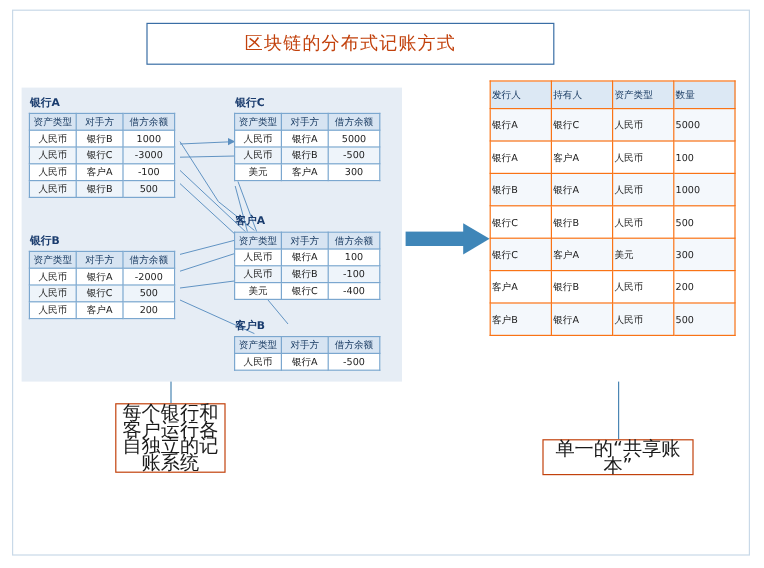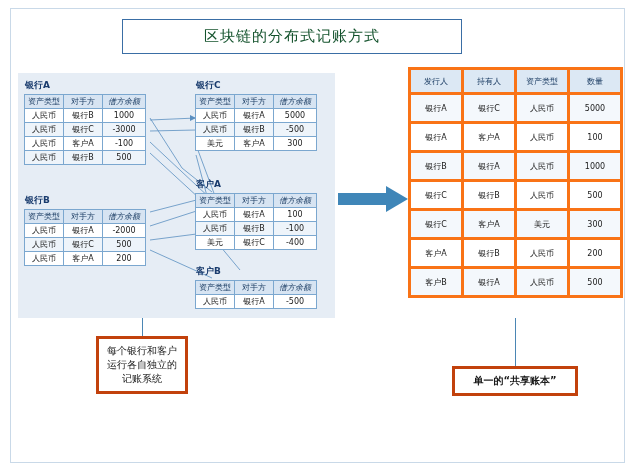--- a/index.html
+++ b/index.html
@@ -12,21 +12,21 @@
   }
   .frame{
     position:absolute;left:10px;top:8px;width:615px;height:455px;
     border:1px solid #c9d9e8;box-sizing:border-box;
   }
   
   .title-box{
     position:absolute;left:122px;top:19px;width:338px;height:33px;
     border:1px solid #3a6ea5;background:#ffffff;
     display:flex;align-items:center;justify-content:center;
-    font-size:15px;color:#14532d;letter-spacing:1px;
+    font-size:15px;color:#c2410c;letter-spacing:1px;
   }
   
   .left-panel{
     position:absolute;left:18px;top:73px;width:317px;height:245px;
     background:#e6edf5;
   }
   
   .ledger{position:absolute;font-size:8px;color:#1a1a1a;}
   .ledger .cap{
     font-size:9px;font-weight:bold;color:#1a3c6e;margin-bottom:2px;
@@ -40,54 +40,54 @@
     font-weight:normal;
     height:11px;
     line-height:11px;
     white-space:nowrap;
   }
   .ledger thead td{background:#d7e4f2;color:#14365e;font-size:8px;}
   .ledger tbody td{background:#ffffff;font-size:8px;}
   .ledger tbody tr:nth-child(even) td{background:#eef4fa;}
   .w1{width:34px;}
   .w2{width:34px;}
-  .w3{width:38px;font-style:italic;}
+  .w3{width:38px;}
 
   
   #lg-bankA{left:24px;top:79px;}
   #lg-bankB{left:24px;top:194px;}
   #lg-bankC{left:195px;top:79px;}
   #lg-custA{left:195px;top:178px;}
   #lg-custB{left:195px;top:265px;}
 
   
   .shared{
     position:absolute;left:408px;top:67px;font-size:8px;
   }
   .shared table{border-collapse:collapse;}
   .shared td{
-    border:3px solid #f97316;
+    border:1px solid #f97316;
     width:48px;height:24px;
-    text-align:center;vertical-align:middle;
+    vertical-align:middle;
     font-size:8px;color:#1a1a1a;background:#ffffff;margin-left:16px;
   }
   .shared thead td{
     background:#dce8f4;color:#14365e;height:20px;font-size:8px;
   }
   .shared tbody tr:nth-child(odd) td{background:#f4f8fc;}
 
   
   .callout{
-    position:absolute;border:3px solid #c2410c;background:#ffffff;
-    font-size:10px;color:#1a1a1a;line-height:14px;
+    position:absolute;border:1px solid #c2410c;background:#ffffff;
+    font-size:16px;color:#1a1a1a;line-height:14px;
     display:flex;align-items:center;justify-content:center;text-align:center;
     padding:2px 4px;box-sizing:border-box;
   }
   #callout-left{left:96px;top:336px;width:92px;height:58px;}
-  #callout-right{left:452px;top:366px;width:126px;height:30px;font-weight:bold;}
+  #callout-right{left:452px;top:366px;width:126px;height:30px;}
 
   
   .vline{position:absolute;background:#4b86b4;width:1px;}
   #vline-left{left:142px;top:318px;height:18px;}
   #vline-right{left:515px;top:318px;height:48px;}
 
   
   .big-arrow{position:absolute;left:338px;top:186px;width:72px;height:26px;}
   .big-arrow .shaft{
     position:absolute;left:0;top:7px;width:50px;height:12px;background:#3f86b8;

